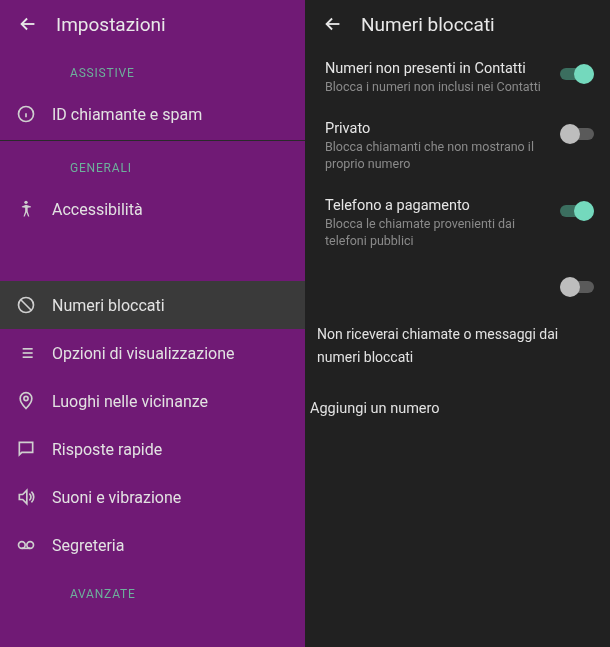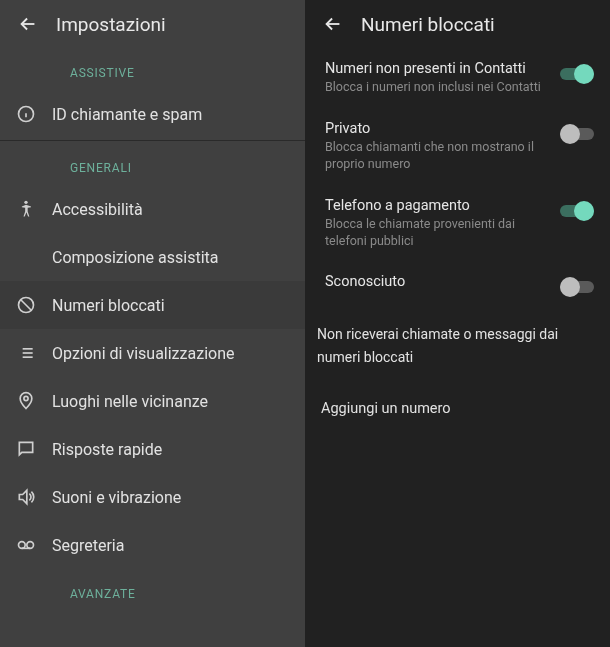--- a/index.html
+++ b/index.html
@@ -11,21 +11,21 @@
     background: #000;
     overflow: hidden;
   }
   .panel {
     height: 647px;
     overflow: hidden;
     color: #e0e0e0;
   }
   .panel-left {
     width: 305px;
-    background: #404040;
+    background: #701a75;
   }
   .panel-right {
     width: 305px;
     background: #212121;
   }
   .header {
     display: flex;
     align-items: center;
     height: 48px;
     padding: 0 10px;
@@ -134,21 +134,21 @@
   .switch.on .switch-thumb { background: #74d9bd; left: 14px; }
   .info-text {
     font-size: 14px;
     color: #e2e2e2;
     padding: 14px 12px;
     line-height: 1.6;
   }
   .action-text {
     font-size: 14.5px;
     color: #e2e2e2;
-    padding: 18px 16px;
+    padding: 18px 5px;
     cursor: pointer;
   }
   svg { display: block; }
 </style>
 </head>
 <body>
 
 <div class="panel panel-left">
   <div class="header">
     <div class="back-btn">
@@ -182,21 +182,20 @@
       <svg width="20" height="20" viewBox="0 0 24 24" fill="currentColor">
           <circle cx="12" cy="4" r="2"></circle>
           <path d="M12 7l-5 2v1l4 .5V15l-2 6h1.5l2-5 2 5H16l-2-6v-4.5l4-.5V9z"></path>
         </svg>
     </span>
     <span class="item-label">Accessibilità</span>
   </div>
 
   <div class="list-item">
     <span class="item-icon empty"></span>
-    <span class="item-label">Composizione assistita</span>
   </div>
 
   <div class="list-item selected">
     <span class="item-icon">
       <svg width="20" height="20" viewBox="0 0 24 24" fill="none" stroke="currentColor" stroke-width="2">
           <circle cx="12" cy="12" r="9"></circle>
           <line x1="6" y1="6" x2="18" y2="18"></line>
         </svg>
     </span>
     <span class="item-label">Numeri bloccati</span>
@@ -301,21 +300,20 @@
       <div class="toggle-sub">Blocca le chiamate provenienti dai telefoni pubblici</div>
     </div>
     <div class="switch on">
       <div class="switch-track"></div>
         <div class="switch-thumb"></div>
     </div>
   </div>
 
   <div class="toggle-row">
     <div class="toggle-text">
-      <div class="toggle-title">Sconosciuto</div>
     </div>
     <div class="switch">
       <div class="switch-track"></div>
         <div class="switch-thumb"></div>
     </div>
   </div>
 
   <div class="info-text">Non riceverai chiamate o messaggi dai numeri bloccati</div>
 
   <div class="action-text">Aggiungi un numero</div>

